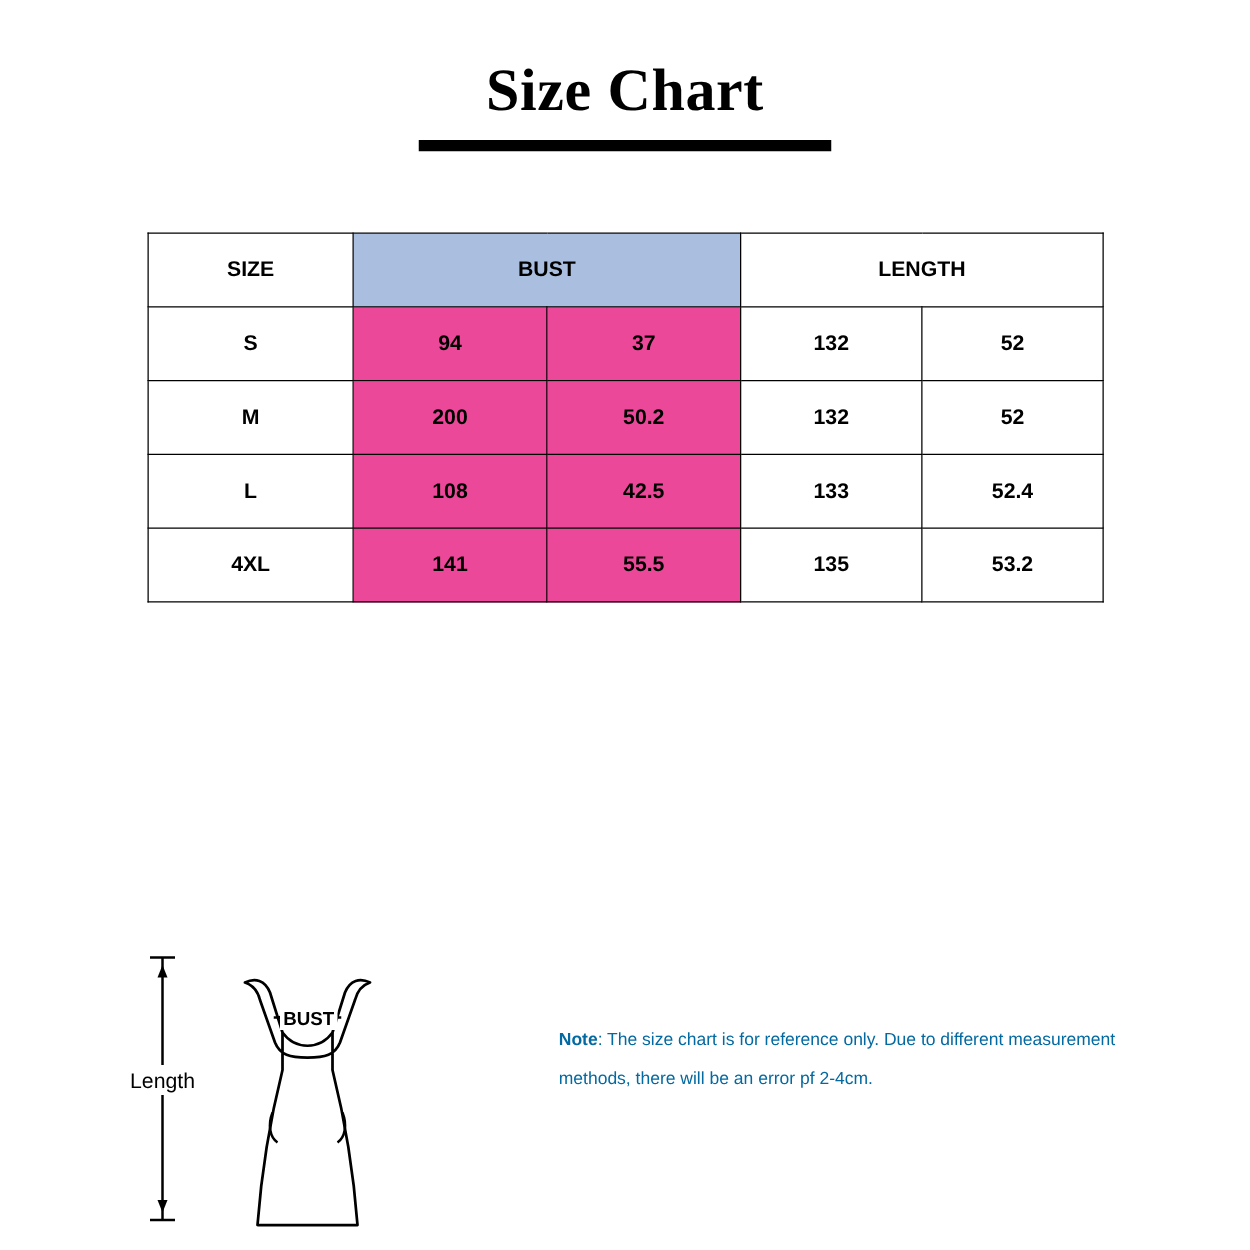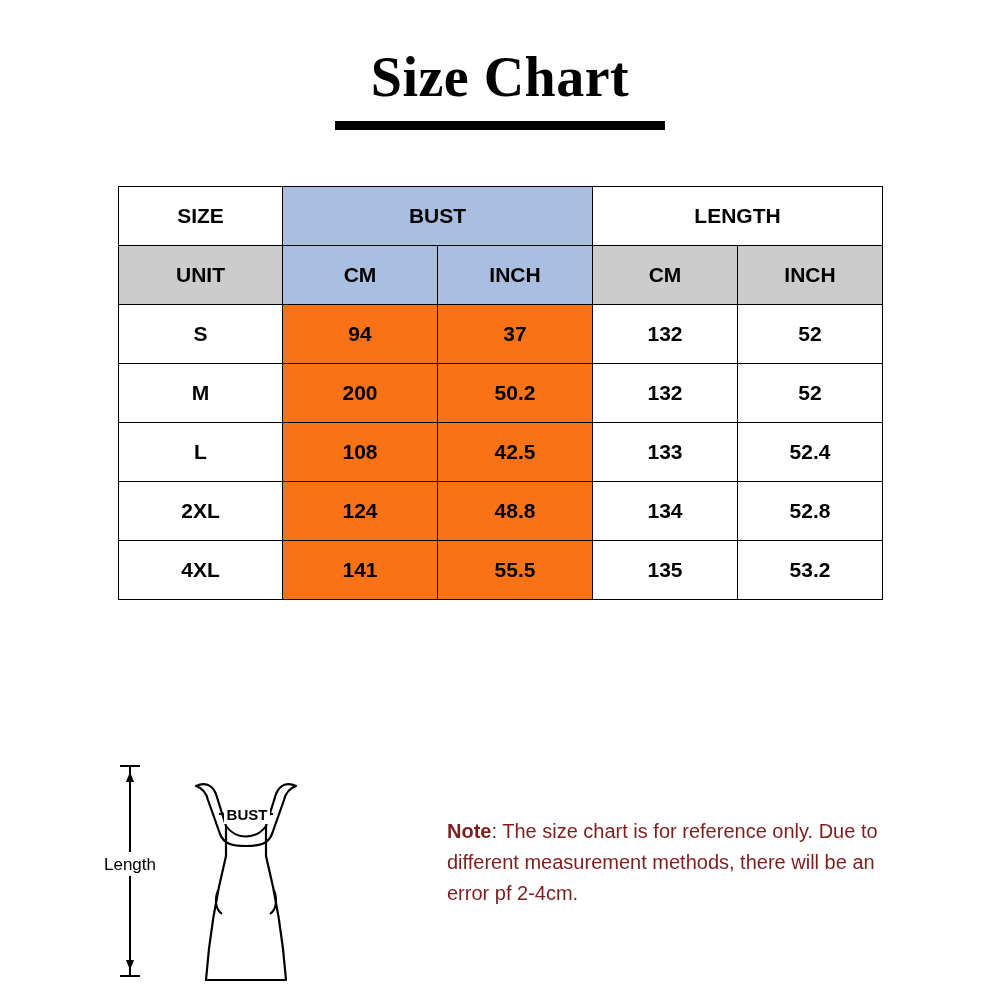--- a/index.html
+++ b/index.html
@@ -21,21 +21,21 @@
     position: absolute;
     top: 48px;
     left: 0;
     width: 1000px;
     text-align: center;
   }
   .title {
     display: inline-block;
     font-family: "Liberation Serif", serif;
     font-weight: bold;
-    font-size: 56px;
+    font-size: 48px;
     letter-spacing: 0.5px;
     line-height: 1.05;
     padding-bottom: 8px;
   }
   .title-underline {
     width: 330px;
     height: 9px;
     background: #000000;
     margin: 6px auto 0 auto;
   }
@@ -51,39 +51,39 @@
     border-collapse: collapse;
     width: 764px;
     table-layout: fixed;
   }
   table.size-chart td,
   table.size-chart th {
     border: 1.5px solid #000000;
     text-align: center;
     vertical-align: middle;
     font-weight: bold;
-    font-size: 21px;
+    font-size: 17px;
     height: 58px;
     padding: 0;
   }
   .col-size  { width: 164px; }
   .col-bcm   { width: 155px; }
   .col-binch { width: 155px; }
   .col-lcm   { width: 145px; }
   .col-linch { width: 145px; }
 
   .hdr-row th { font-size: 22px; height: 60px; }
   .bust-head   { background: #aabee0; }
   .length-head { background: #ffffff; }
   .size-head   { background: #ffffff; }
 
   .unit-row td { background: #cccccc; font-size: 21px; height: 56px; }
   .unit-row td.bust-unit { background: #aabee0; }
 
-  .body-row td.bust-cell { background: #f97316; }
+  .body-row td.bust-cell { background: #ec4899; }
   .body-row td { background: #ffffff; }
 
   
   .bottom {
     position: absolute;
     left: 0;
     top: 748px;
     width: 1000px;
     height: 252px;
   }
@@ -95,23 +95,23 @@
     width: 300px;
     height: 240px;
   }
   .figure svg { display: block; }
 
   .note {
     position: absolute;
     left: 447px;
     top: 68px;
     width: 470px;
-    font-size: 20px;
+    font-size: 14px;
     line-height: 31px;
-    color: #7f1d1d;
+    color: #0369a1;
   }
   .note b { font-weight: bold; }
 </style>
 </head>
 <body>
 
 <div class="title-wrap">
   <div class="title">Size Chart</div>
   <div class="title-underline"></div>
 </div>
@@ -124,27 +124,20 @@
       <col class="col-binch">
       <col class="col-lcm">
       <col class="col-linch">
     </colgroup>
     <thead>
       <tr class="hdr-row">
         <th class="size-head">SIZE</th>
         <th class="bust-head" colspan="2">BUST</th>
         <th class="length-head" colspan="2">LENGTH</th>
       </tr>
-      <tr class="unit-row">
-        <td>UNIT</td>
-        <td class="bust-unit">CM</td>
-        <td class="bust-unit">INCH</td>
-        <td>CM</td>
-        <td>INCH</td>
-      </tr>
     </thead>
     <tbody>
       <tr class="body-row">
         <td>S</td>
         <td class="bust-cell">94</td>
         <td class="bust-cell">37</td>
         <td>132</td>
         <td>52</td>
       </tr>
       <tr class="body-row">
@@ -153,27 +146,20 @@
         <td class="bust-cell">50.2</td>
         <td>132</td>
         <td>52</td>
       </tr>
       <tr class="body-row">
         <td>L</td>
         <td class="bust-cell">108</td>
         <td class="bust-cell">42.5</td>
         <td>133</td>
         <td>52.4</td>
-      </tr>
-      <tr class="body-row">
-        <td>2XL</td>
-        <td class="bust-cell">124</td>
-        <td class="bust-cell">48.8</td>
-        <td>134</td>
-        <td>52.8</td>
       </tr>
       <tr class="body-row">
         <td>4XL</td>
         <td class="bust-cell">141</td>
         <td class="bust-cell">55.5</td>
         <td>135</td>
         <td>53.2</td>
       </tr>
     </tbody>
   </table>

